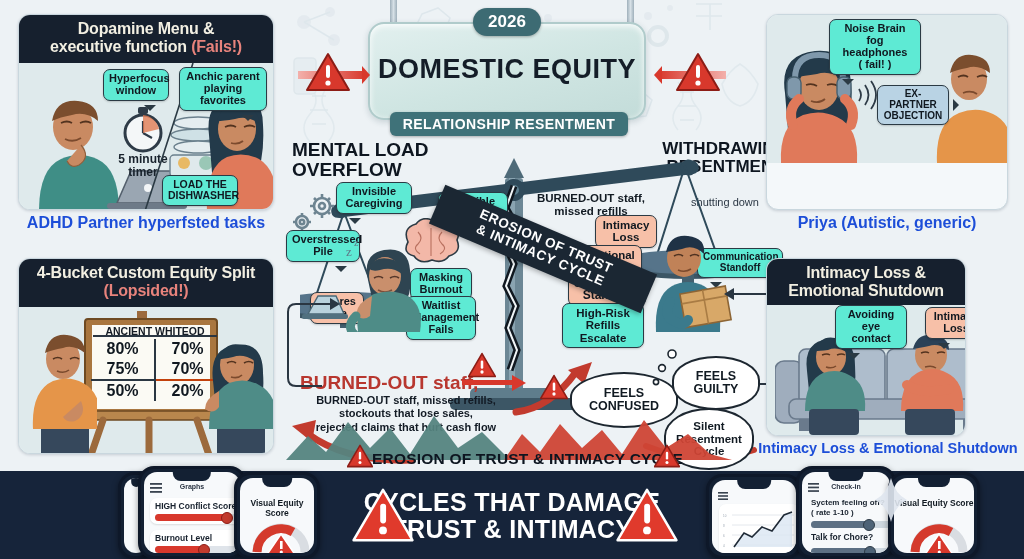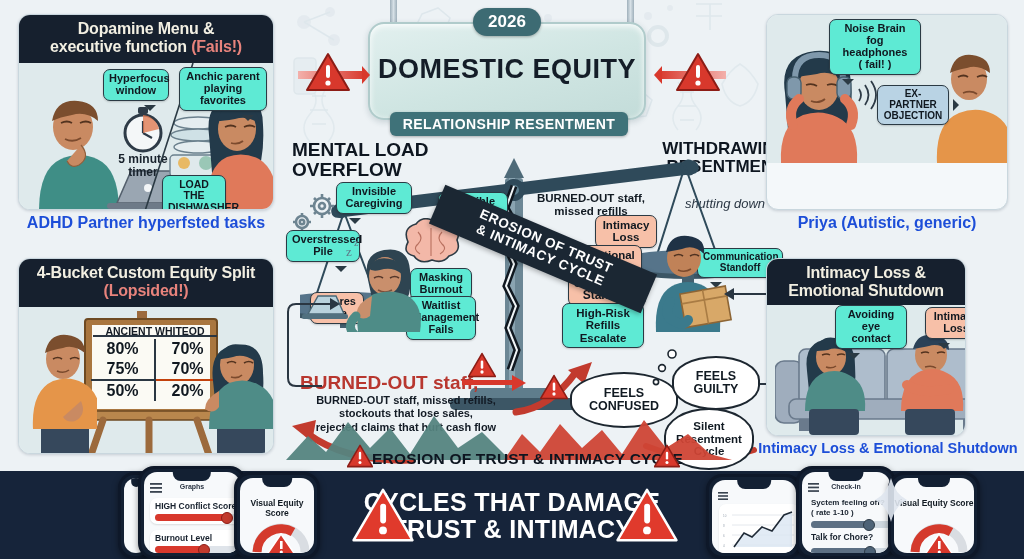--- a/index.html
+++ b/index.html
@@ -234,21 +234,21 @@
 
   <div class="center-head" style="left:292px;top:140px;width:190px;font-size:19px;text-align:left;">
     <span>MENTAL LOAD</span><br>
     <span>OVERFLOW</span>
   </div>
 
   <div class="center-head" style="left:630px;top:140px;width:190px;font-size:17px;">
     <span>WITHDRAWING</span><br>
     <span>RESENTMENT</span>
   </div>
-  <div class="center-sub" style="left:630px;top:196px;width:190px;font-size:13px;font-style:italic;">shutting down</div>
+  <div class="center-sub" style="left:630px;top:196px;width:190px;font-size:11px;">shutting down</div>
 
   <svg style="position:absolute;left:300px;top:150px;width:440px;height:300px;">
 
     <rect x="205" y="28" width="18" height="214" fill="#6c8795" rx="3"></rect>
     <rect x="209" y="28" width="6" height="214" fill="#8aa4b1"></rect>
     <polygon points="214,8 224,28 204,28" fill="#4e6a78"></polygon>
 
     <rect x="170" y="238" width="90" height="14" rx="5" fill="#5f7d8c"></rect>
     <rect x="150" y="248" width="130" height="12" rx="5" fill="#3c5665"></rect>
 
@@ -480,21 +480,21 @@
         <path d="M30,42 q6,-3 11,0 M49,42 q6,-3 11,0" stroke="#53331f" stroke-width="1.8" fill="none"></path>
         <path d="M36,58 q7,2 12,-2" stroke="#7b4a2d" stroke-width="1.8" fill="none"></path>
         <path d="M12,126 q-2,-44 20,-54 q16,-6 32,2 q20,12 18,52 z" fill="#e0795a"></path>
       </svg>
 
       <svg style="position:absolute;left:108px;top:0;width:80px;height:148px;">
         <path d="M66,0 L18,148" stroke="#2b3a44" stroke-width="1.6" fill="none"></path>
       </svg>
       <div class="bub green tail-br" style="left:84px;top:6px;width:66px;font-size:11px;">Hyperfocus<br>window</div>
       <div class="bub green tail-br" style="left:160px;top:4px;width:88px;font-size:11px;">Anchic parent<br>playing favorites</div>
-      <div class="bub green" style="left:143px;top:112px;width:64px;font-size:10.5px;">LOAD THE<br>DISHWASHER</div>
+      <div class="bub green" style="left:143px;top:112px;width:76px;font-size:10.5px;">LOAD THE<br>DISHWASHER</div>
     </div>
   </div>
   <div class="panel-caption" style="left:18px;top:214px;width:256px;font-size:16px;">ADHD Partner hyperfsted tasks</div>
 
   <div class="panel" style="left:18px;top:258px;width:256px;height:196px;">
     <div class="panel-head" style="height:48px;font-size:16px;">
       <span>4-Bucket Custom Equity Split</span><br>
       <span class="warn">(Lopsided!)</span>
     </div>
     <div class="panel-body" style="height:167px;">

